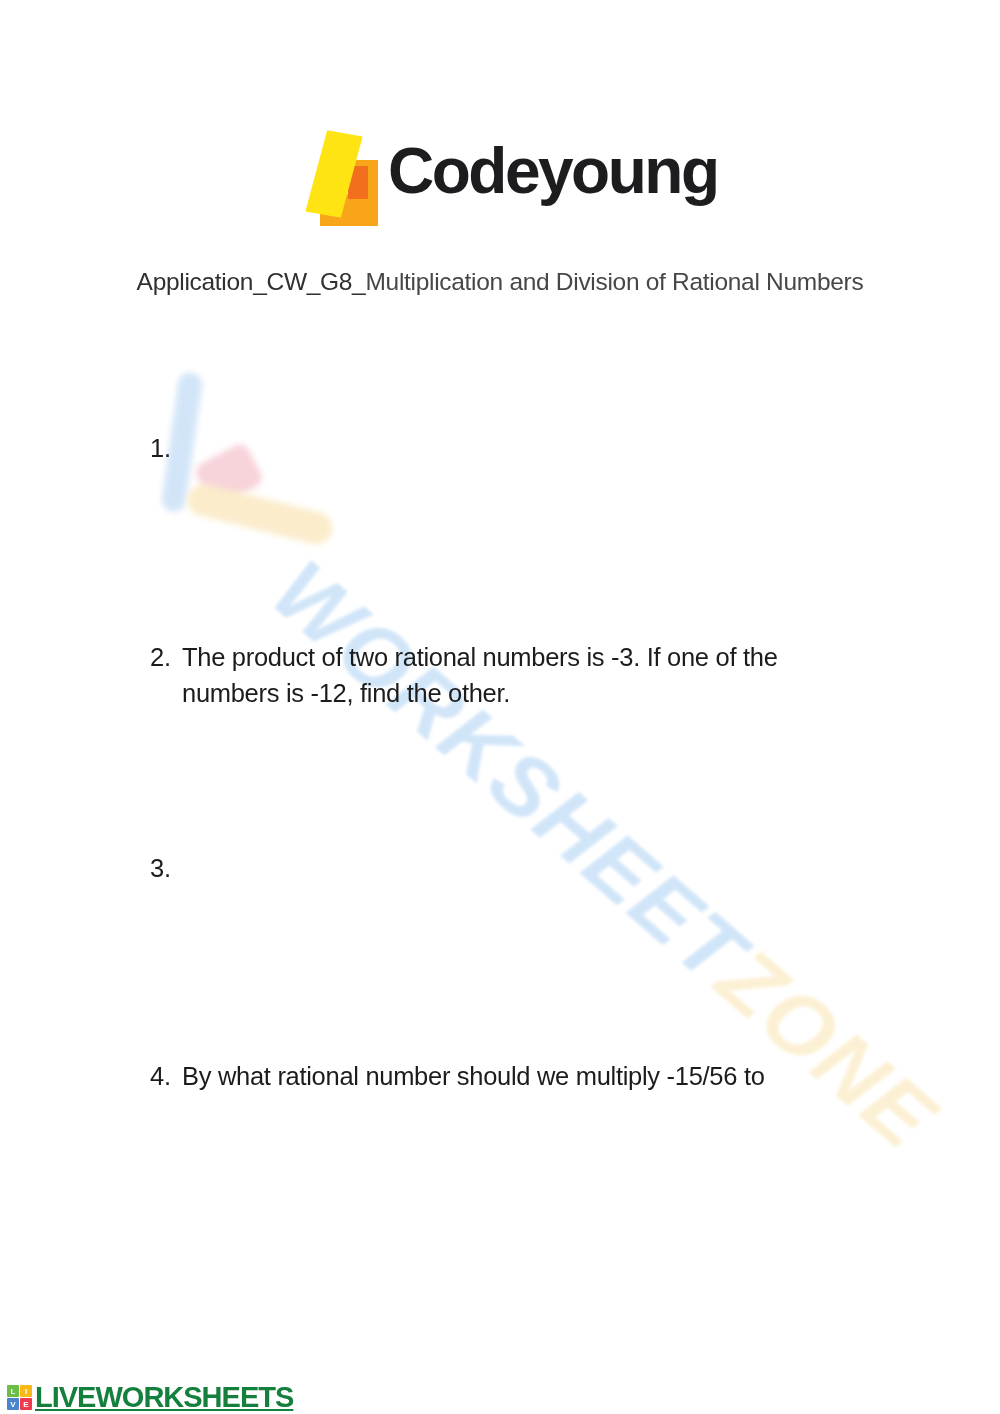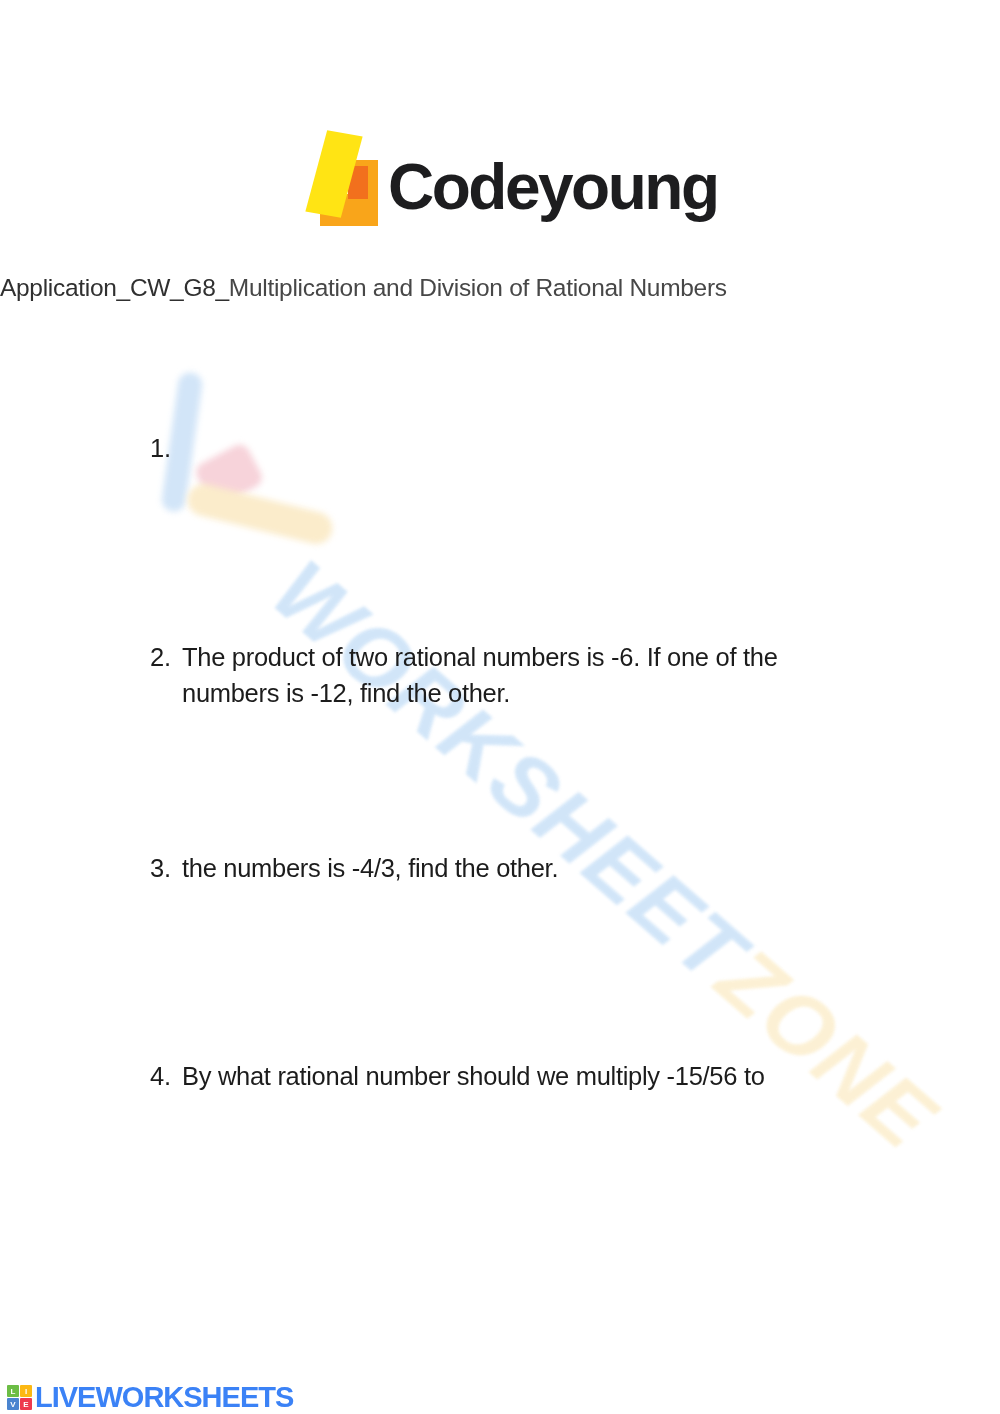--- a/index.html
+++ b/index.html
@@ -42,29 +42,29 @@
   
   .brand-mark { position: absolute; left: 313px; top: 128px; width: 70px; height: 102px; }
   .mark-orange-col   { position: absolute; left: 38px; top: 32px; width: 27px; height: 66px; background: #f9a51a; }
   .mark-orange-base  { position: absolute; left: 7px;  top: 66px; width: 58px; height: 32px; background: #f9a51a; }
   .mark-dark-orange  { position: absolute; left: 35px; top: 38px; width: 20px; height: 33px; background: #f2701d; }
   .mark-yellow-bar   {
     position: absolute; left: 3px; top: 4px; width: 36px; height: 84px;
     background: #ffe414; transform: rotate(10deg) skewX(-5deg);
   }
   .brand-name {
-    position: absolute; left: 388px; top: 150px;
+    position: absolute; left: 388px; top: 134px;
     font-size: 64px; font-weight: 800; letter-spacing: -2.5px;
     color: #1d1d1f;
   }
 
   
   .doc-title {
-    position: absolute; left: 0; top: 274px; width: 1000px;
-    font-weight: normal;
+    position: absolute; left: 0; top: 268px; width: 1000px;
+    text-align: center; font-weight: normal;
     font-size: 24.5px; letter-spacing: -0.3px;
   }
   .title-prefix { color: #303030; }
   .title-rest   { color: #474747; }
 
   
   .question {
     position: absolute; left: 150px;
     display: flex; color: #1c1c1c;
     font-size: 25.5px; line-height: 36px; letter-spacing: -0.3px;
@@ -117,43 +117,42 @@
 
     <div class="question q1">
       <span class="q-num">1.</span>
       <div class="q-text">
       </div>
     </div>
 
     <div class="question q2">
       <span class="q-num">2.</span>
       <div class="q-text">
-        <div class="q-line">The product of two rational numbers is -6. If one of the</div>
+        <div class="q-line">The product of two rational numbers is -3. If one of the</div>
         <div class="q-line">numbers is -12, find the other.</div>
       </div>
     </div>
 
     <div class="question q3">
       <span class="q-num">3.</span>
       <div class="q-text">
-        <div class="q-line">the numbers is -4/3, find the other.</div>
       </div>
     </div>
 
     <div class="question q4">
       <span class="q-num">4.</span>
       <div class="q-text">
         <div class="q-line">By what rational number should we multiply -15/56 to</div>
       </div>
     </div>
 
     <div class="footer-logo">
       <div class="lws-icon">
         <span class="lws-square" style="background: rgb(108, 189, 69);">L</span>
         <span class="lws-square" style="background: rgb(252, 184, 19);">I</span>
         <span class="lws-square" style="background: rgb(74, 132, 207);">V</span>
         <span class="lws-square" style="background: rgb(238, 58, 78);">E</span>
       </div>
-      <div class="lws-wordmark" style="color: #3b82f6;">LIVEWORKSHEETS</div>
+      <div class="lws-wordmark" style="color: #15803d; text-decoration: underline;">LIVEWORKSHEETS</div>
     </div>
 
   </div>
 </div>
 
 </body></html>

